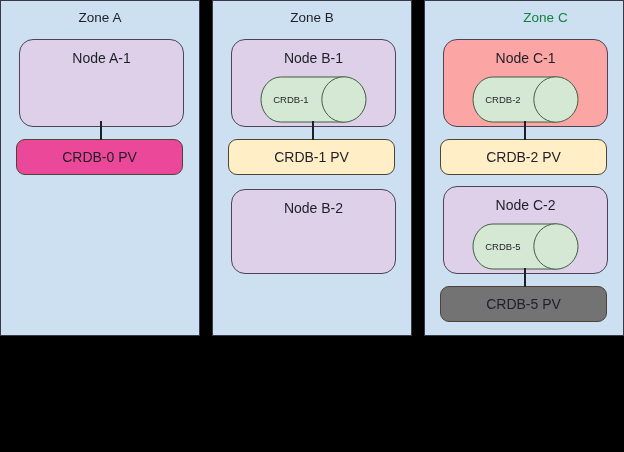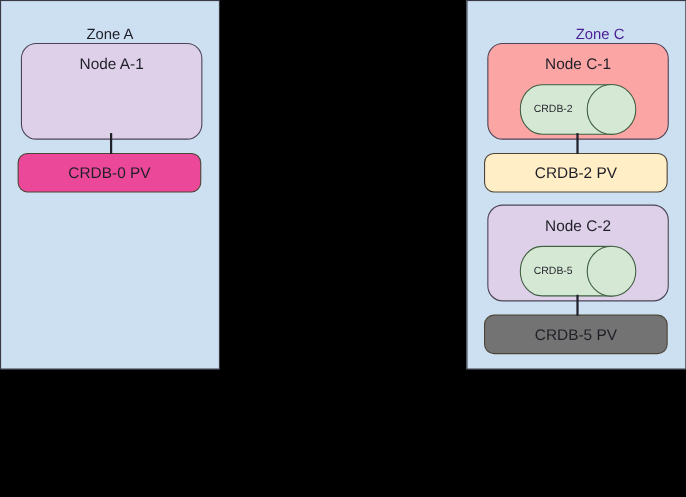--- a/index.html
+++ b/index.html
@@ -26,21 +26,20 @@
   .zone-title {
     position: absolute;
     left: 0;
     right: 0;
     top: 9px;
     text-align: center;
     font-size: 13.5px;
     color: #1f1f28;
     line-height: 16px;
     white-space: nowrap;
-    margin-top: 13px;
   }
   .node {
     position: absolute;
     background: #ddd0e8;
     border: 1px solid #4c4456;
     border-radius: 14px;
     box-sizing: border-box;
     padding-left: 28px;
   }
   .node-title {
@@ -110,22 +109,42 @@
     <div class="zone" style="left: 0px; top: 0px; width: 200px; height: 336px; background: rgb(205, 224, 242); border-color: rgb(58, 58, 70);">
       <div class="zone-title" style="color: rgb(31, 31, 40);">Zone A</div>
       <div class="node" style="left: 18px; top: 38px; width: 165px; height: 88px; background: rgb(221, 208, 232); border-color: rgb(76, 68, 86);">
         <div class="node-title" style="color: rgb(31, 31, 40);">Node A-1</div>
       </div>
       <div class="pv" style="left: 15px; top: 138px; width: 167px; height: 36px; background: #ec4899; border-color: rgb(76, 68, 54);">
         <span class="pv-label" style="color: rgb(31, 31, 40);">CRDB-0 PV</span>
       </div>
       <div class="connector" style="left: 99px; top: 120px; height: 19px; background: rgb(31, 31, 40);"></div>
     </div>
+    <div class="zone" style="left: 212px; top: 0px; width: 200px; height: 336px; background: rgb(205, 224, 242); border-color: rgb(58, 58, 70);">
+      <div class="zone-title" style="color: rgb(31, 31, 40);">Zone B</div>
+      <div class="node" style="left: 18px; top: 38px; width: 165px; height: 88px; background: rgb(221, 208, 232); border-color: rgb(76, 68, 86);">
+        <div class="node-title" style="color: rgb(31, 31, 40);">Node B-1</div>
+        <div class="cyl" style="left: 28px; top: 36px; width: 107px; height: 47px;">
+          <svg width="107" height="47" viewBox="0 0 107 47">
+            <path d="M 20.74 1 L 83.91 1 A 22.09 22.7 0 0 1 83.91 46 L 20.74 46 A 19.74 22.5 0 0 1 20.74 1 Z" fill="#d5e8d4" stroke="#3f5f40" stroke-width="1"></path>
+            <ellipse cx="83.91" cy="23.5" rx="22.09" ry="22.7" fill="#d5e8d4" stroke="#3f5f40" stroke-width="1"></ellipse>
+          </svg>
+          <div class="cyl-label" style="width: 61.82px;">CRDB-1</div>
+        </div>
+      </div>
+      <div class="node" style="left: 18px; top: 188px; width: 165px; height: 85px; background: rgb(221, 208, 232); border-color: rgb(76, 68, 86);">
+        <div class="node-title" style="color: rgb(31, 31, 40);">Node B-2</div>
+      </div>
+      <div class="pv" style="left: 15px; top: 138px; width: 167px; height: 36px; background: rgb(255, 238, 198); border-color: rgb(76, 68, 54);">
+        <span class="pv-label" style="color: rgb(31, 31, 40);">CRDB-1 PV</span>
+      </div>
+      <div class="connector" style="left: 99px; top: 120px; height: 19px; background: rgb(31, 31, 40);"></div>
+    </div>
     <div class="zone" style="left: 424px; top: 0px; width: 200px; height: 336px; background: rgb(205, 224, 242); border-color: rgb(58, 58, 70);">
-      <div class="zone-title" style="color: #4c1d95; padding-left: 43px;">Zone C</div>
+      <div class="zone-title" style="color: #15803d; padding-left: 43px;">Zone C</div>
       <div class="node" style="left: 18px; top: 38px; width: 165px; height: 88px; background: #fca5a5; border-color: rgb(76, 68, 86);">
         <div class="node-title" style="color: rgb(31, 31, 40);">Node C-1</div>
         <div class="cyl" style="left: 28px; top: 36px; width: 107px; height: 47px;">
           <svg width="107" height="47" viewBox="0 0 107 47">
             <path d="M 20.74 1 L 83.91 1 A 22.09 22.7 0 0 1 83.91 46 L 20.74 46 A 19.74 22.5 0 0 1 20.74 1 Z" fill="#d5e8d4" stroke="#3f5f40" stroke-width="1"></path>
             <ellipse cx="83.91" cy="23.5" rx="22.09" ry="22.7" fill="#d5e8d4" stroke="#3f5f40" stroke-width="1"></ellipse>
           </svg>
           <div class="cyl-label" style="width: 61.82px;">CRDB-2</div>
         </div>
       </div>

